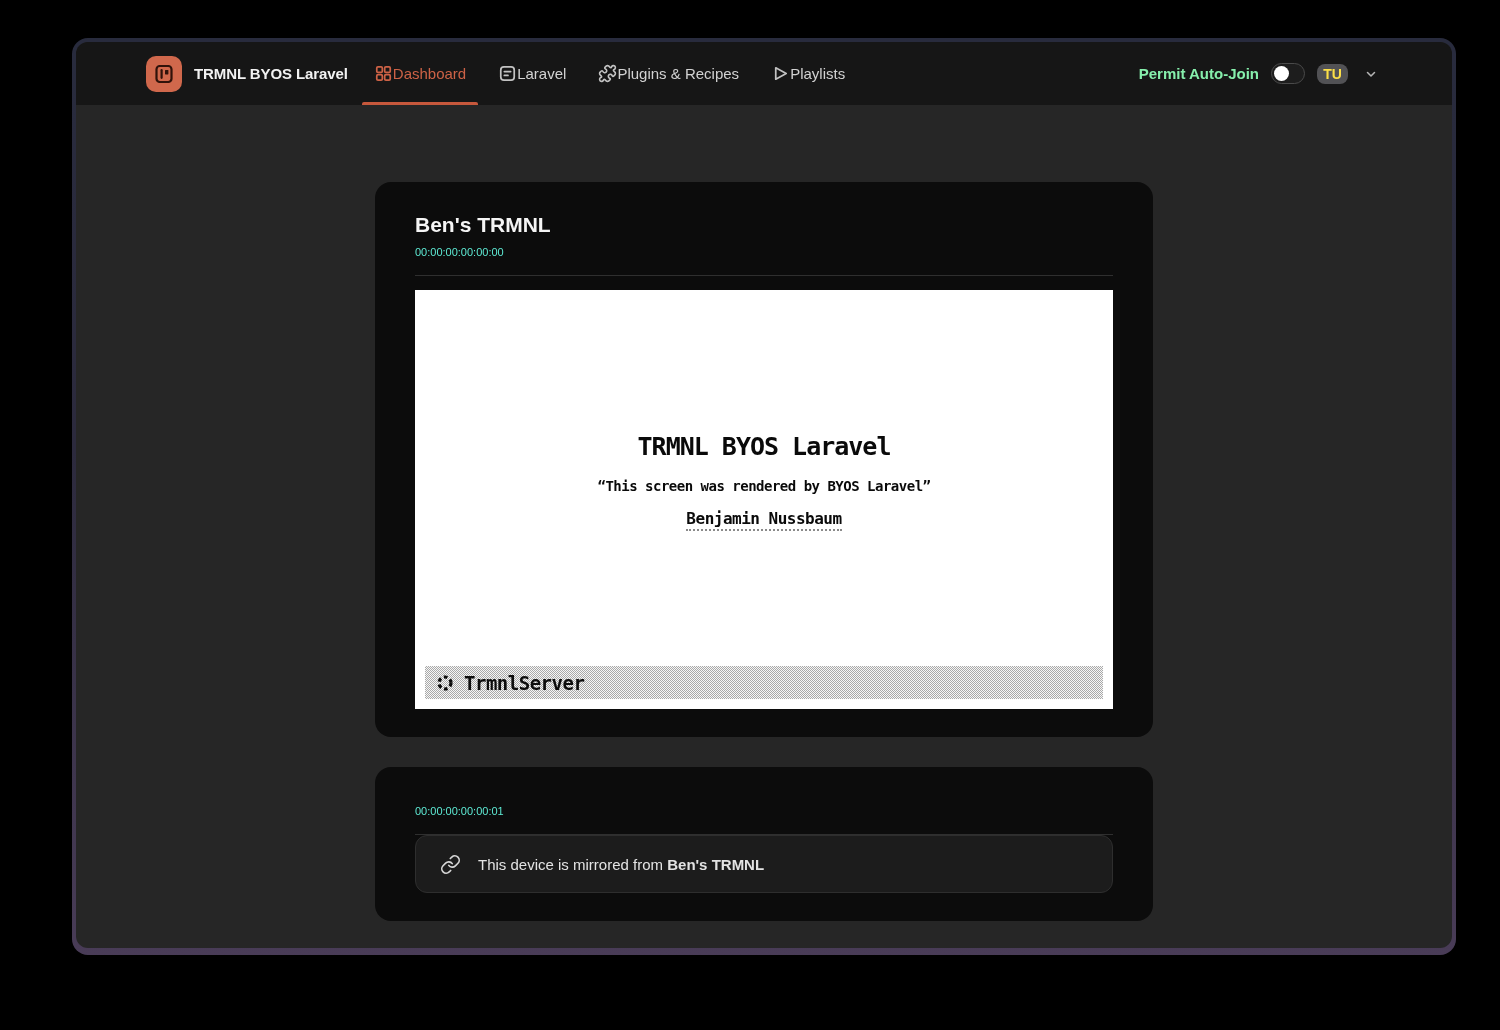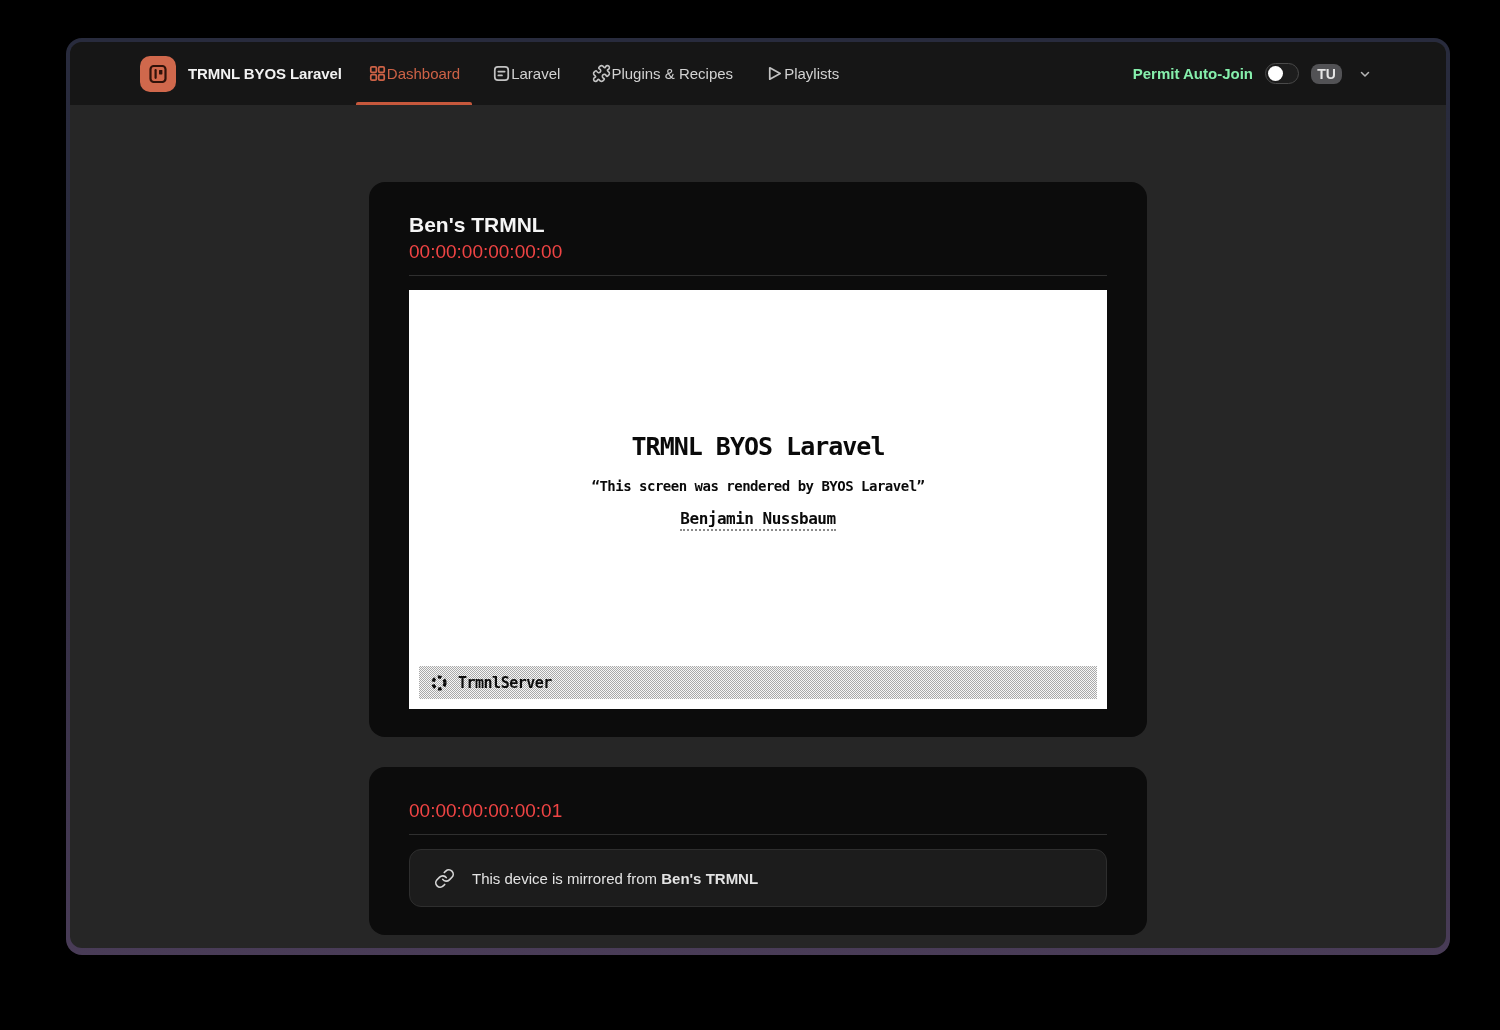--- a/index.html
+++ b/index.html
@@ -1,21 +1,21 @@
 <!DOCTYPE html>
 <html><head>
 <meta charset="utf-8">
 <style>
   * { margin:0; padding:0; box-sizing:border-box; }
   html,body { width:1500px; height:1030px; background:#000; overflow:hidden;
               font-family:"Liberation Sans", sans-serif; }
 
   
   .window-frame {
-    position:absolute; left:66px; top:38px; width:1384px; height:917px;
+    position:absolute; left:72px; top:38px; width:1384px; height:917px;
     border-radius:16px; padding:4px 4px 7px 4px;
     background:linear-gradient(180deg,#282b3d 0%,#2c2a3d 45%,#493c57 100%);
   }
   .window {
     width:100%; height:100%; border-radius:12px; overflow:hidden;
     background:#262626; display:flex; flex-direction:column;
   }
 
   
   .navbar {
@@ -48,58 +48,58 @@
   .toggle {
     width:34px; height:21px; border-radius:11px; background:#1d1d1d;
     border:1.5px solid #4a4a4a; position:relative; cursor:pointer; flex:0 0 34px;
   }
   .toggle-knob {
     position:absolute; left:2px; top:1.5px; width:15px; height:15px;
     border-radius:50%; background:#ffffff;
   }
   .avatar {
     width:31px; height:20px; border-radius:8px; background:#525255;
-    color:#e5e5e5; font-size:14px; font-weight:600;
+    color:#fde047; font-size:14px; font-weight:600;
     display:flex; align-items:center; justify-content:center; cursor:pointer;
   }
   .chevron-btn { display:flex; align-items:center; padding:4px; cursor:pointer; }
 
   
   .content { flex:1 1 auto; overflow:hidden; }
   .device-card {
     width:778px; margin:0 auto 30px; border-radius:16px; background:#0c0c0c;
     padding:30px 40px 28px;
   }
   .device-card.first { margin-top:77px; }
   .device-name { color:#f5f5f5; font-size:21px; font-weight:600; line-height:26px; }
-  .device-mac { color:#ef4444; font-size:19px; line-height:18px; margin-top:5px; }
+  .device-mac { color:#5eead4; font-size:11px; line-height:18px; margin-top:5px; }
   .card-divider { border:none; border-top:1px solid #2f2f2f; margin-top:14px; }
 
   
   .screen-preview {
     margin-top:14px; width:698px; height:419px; background:#ffffff;
     position:relative; color:#0a0a0a; text-align:center;
     font-family:"DejaVu Sans Mono", monospace;
   }
   .screen-title { padding-top:142px; font-size:25px; font-weight:700; letter-spacing:-1px; }
   .screen-quote { margin-top:17px; font-size:14px; font-weight:700; letter-spacing:-.5px; }
   .screen-author { margin-top:15px; font-size:16px; font-weight:700; letter-spacing:-.5px; }
   .screen-author span { border-bottom:2px dotted #8a8a8a; padding-bottom:1px; }
   .screen-footer {
     position:absolute; left:10px; right:10px; bottom:10px; height:33px;
     display:flex; align-items:center; gap:10px; padding:0 11px;
     background-color:#f7f7f7;
     background-image:conic-gradient(#a9a9a9 25%, transparent 0 50%, #a9a9a9 0 75%, transparent 0);
     background-size:2px 2px;
   }
-  .screen-footer-label { font-size:15px; font-weight:700; color:#0c0c0c; letter-spacing:-.5px; }
+  .screen-footer-label { font-size:19px; font-weight:700; color:#0c0c0c; letter-spacing:-.5px; }
 
   
   .mirror-box {
-    margin-top:14px; height:58px; border-radius:12px;
+    height:58px; border-radius:12px;
     background:#1c1c1c; border:1px solid #2e2e2e;
     display:flex; align-items:center; gap:17px; padding:0 24px;
   }
   .mirror-text { color:#e3e3e3; font-size:15px; }
   .mirror-text b { font-weight:700; }
 
   svg { display:block; }
 </style>
 </head>
 <body>

